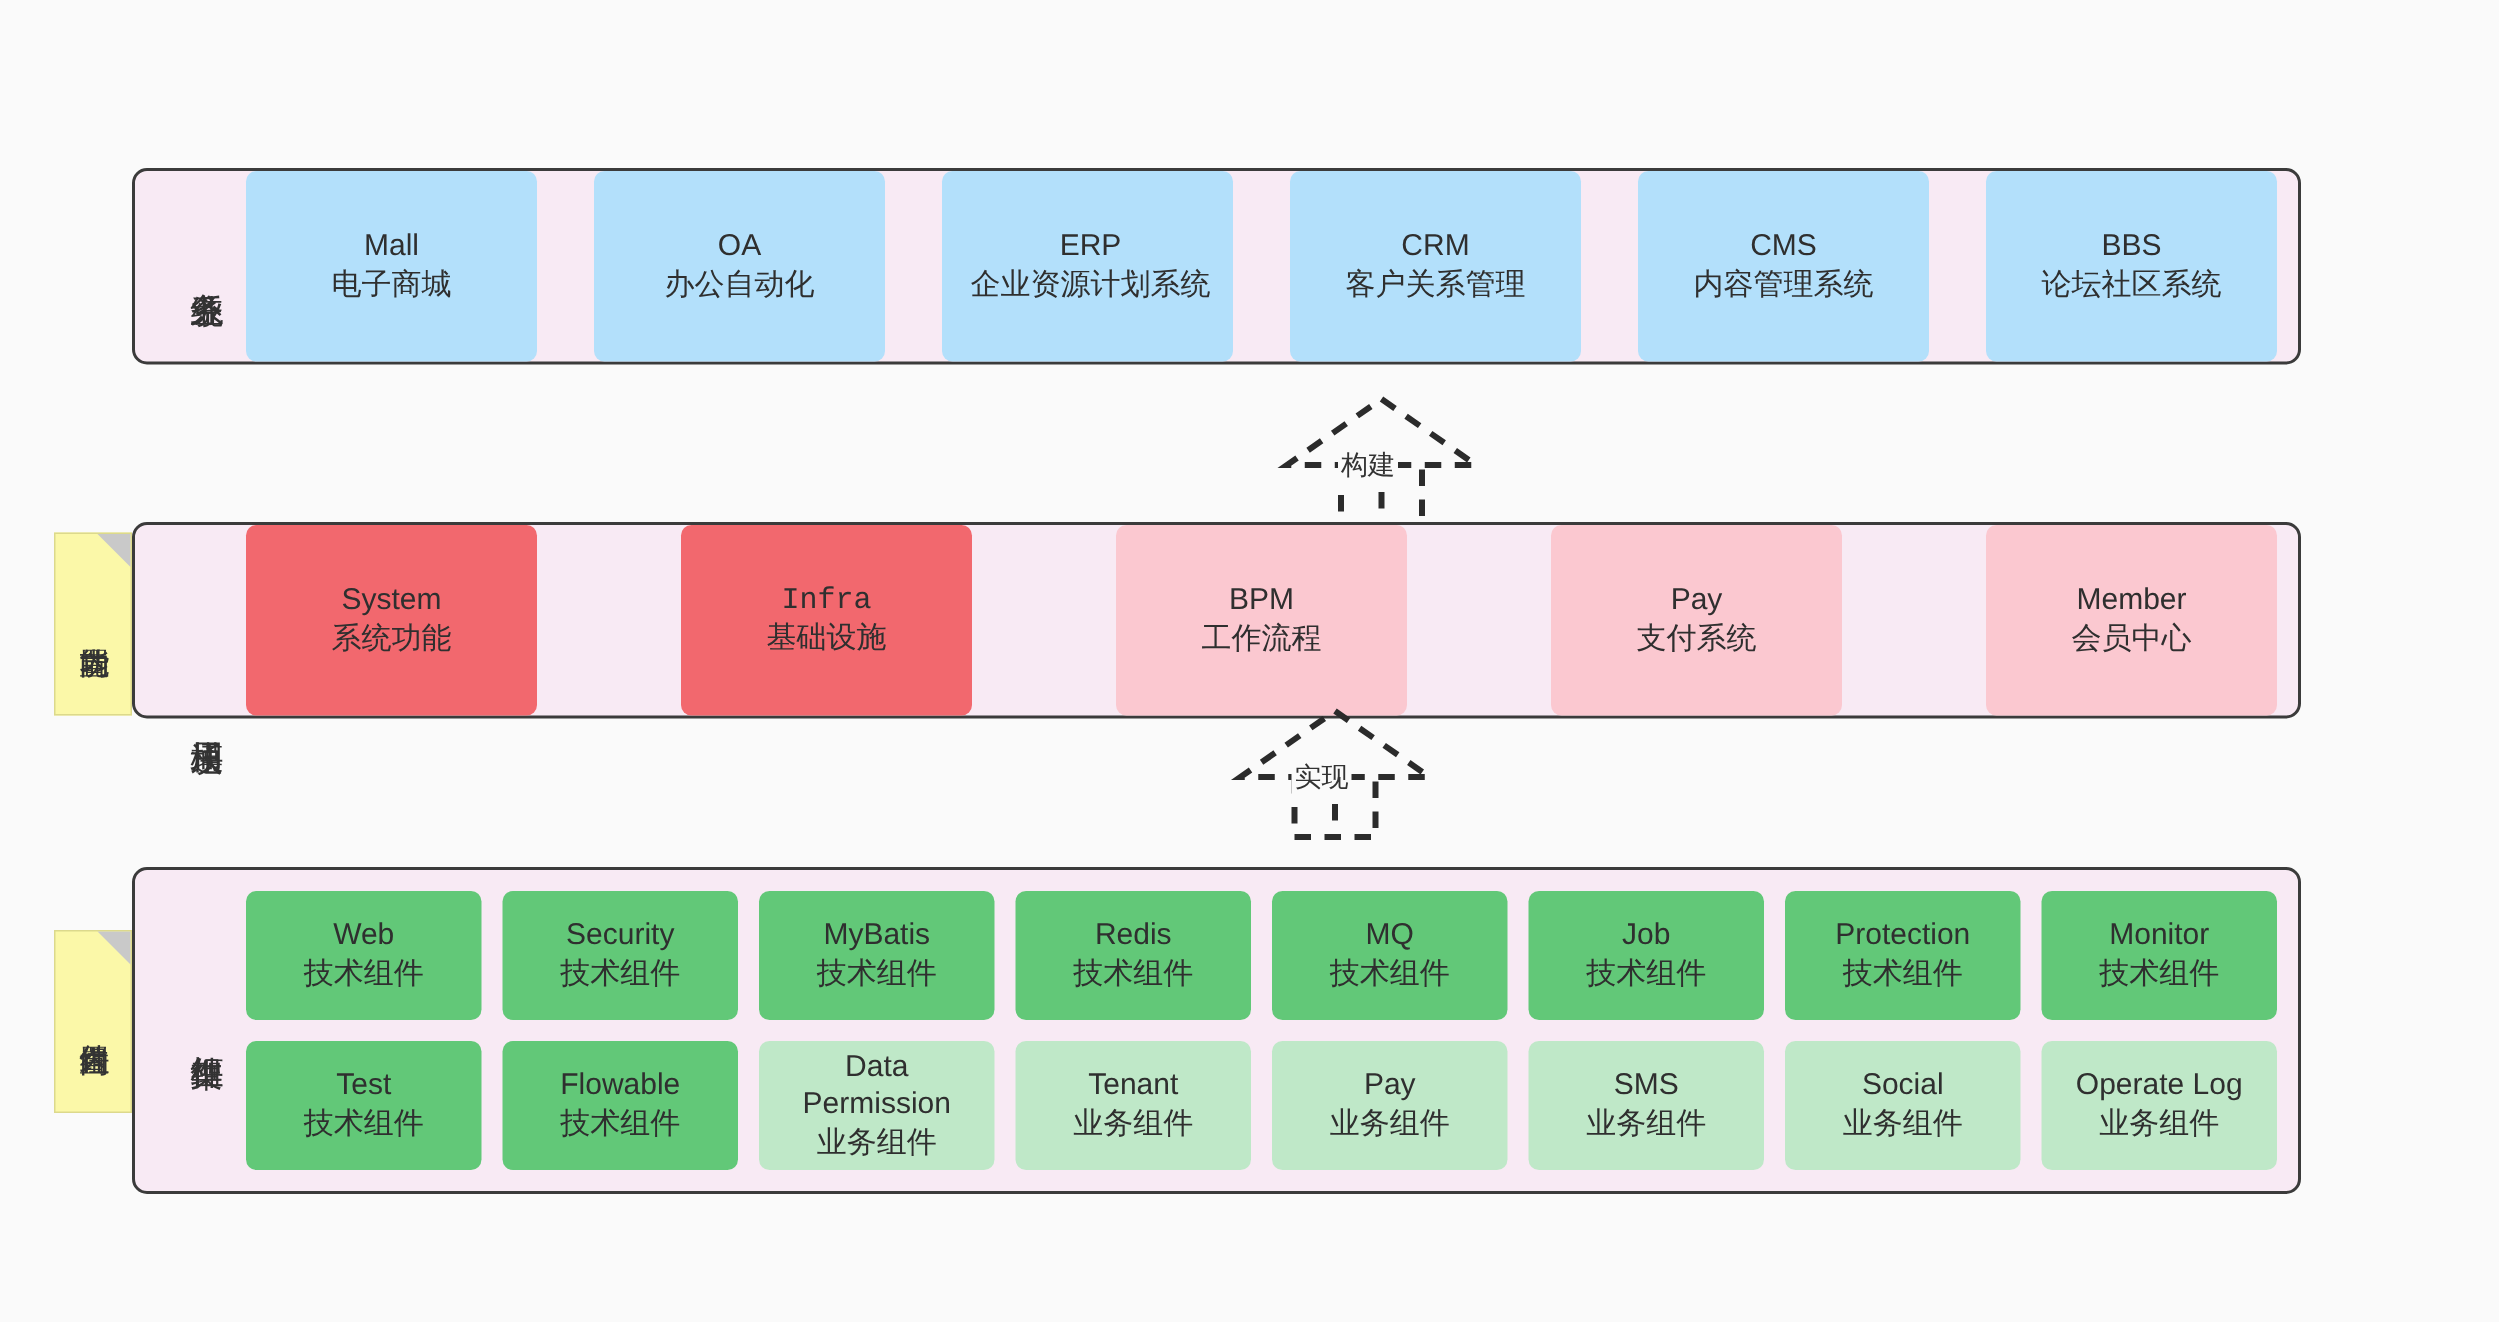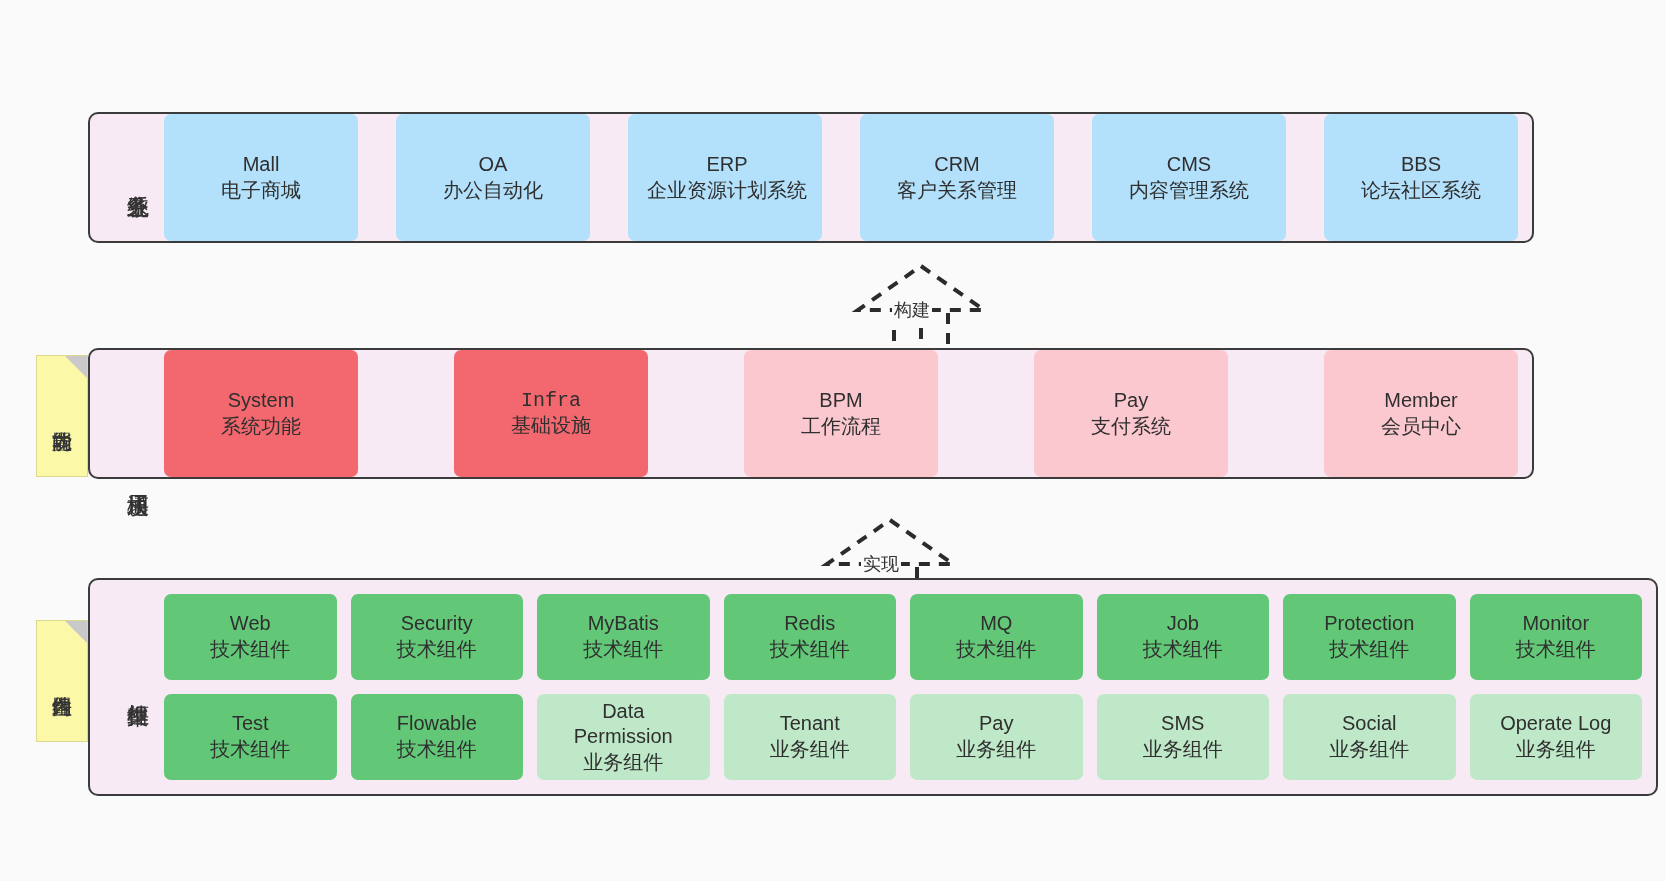--- a/index.html
+++ b/index.html
@@ -195,35 +195,35 @@
         <span class="ln">Pay</span>
         <span class="ln">支付系统</span>
       </div>
       <div class="node n-pinksoft" style="max-width:194px;">
         <span class="ln">Member</span>
         <span class="ln">会员中心</span>
       </div>
     </div>
   </div>
 
-  <div class="arrow" id="arrow-implement" style="left:815px; top:516px; width:150px; height:90px;">
+  <div class="arrow" id="arrow-implement" style="left:815px; top:470px; width:150px; height:90px;">
     <svg width="150" height="90" viewBox="0 0 150 90">
       <path d="M 75 4 L 138 48 L 12 48 Z" fill="none" stroke="#2b2b2b" stroke-width="4" stroke-dasharray="11,9" stroke-linecap="butt"></path>
       <path d="M 75 46 L 75 88" fill="none" stroke="#2b2b2b" stroke-width="4" stroke-dasharray="11,9"></path>
       <path d="M 48 48 L 48 88 L 102 88 L 102 48" fill="none" stroke="#2b2b2b" stroke-width="4" stroke-dasharray="11,9"></path>
     </svg>
     <span class="arrow-label" style="left:46px; top:36px;">实现</span>
   </div>
 
   <div class="note" id="note-builtin-component" style="left:36px; top:620px; width:52px; height:122px;">
     <span class="fold"></span>
     <span class="note-txt">内置组件</span>
   </div>
 
-  <div class="layer" id="layer-framework" style="left:88px; top:578px; width:1570px; height:218px;">
+  <div class="layer" id="layer-framework" style="left:88px; top:578px; width:1446px; height:218px;">
     <div class="layer-title">框架组件</div>
     <div class="boxes-col" style="padding-left:14px; padding-right:14px;">
 
       <div class="boxrow">
         <div class="node n-green">
           <span class="ln">Web</span>
           <span class="ln">技术组件</span>
         </div>
         <div class="node n-green">
           <span class="ln">Security</span>

